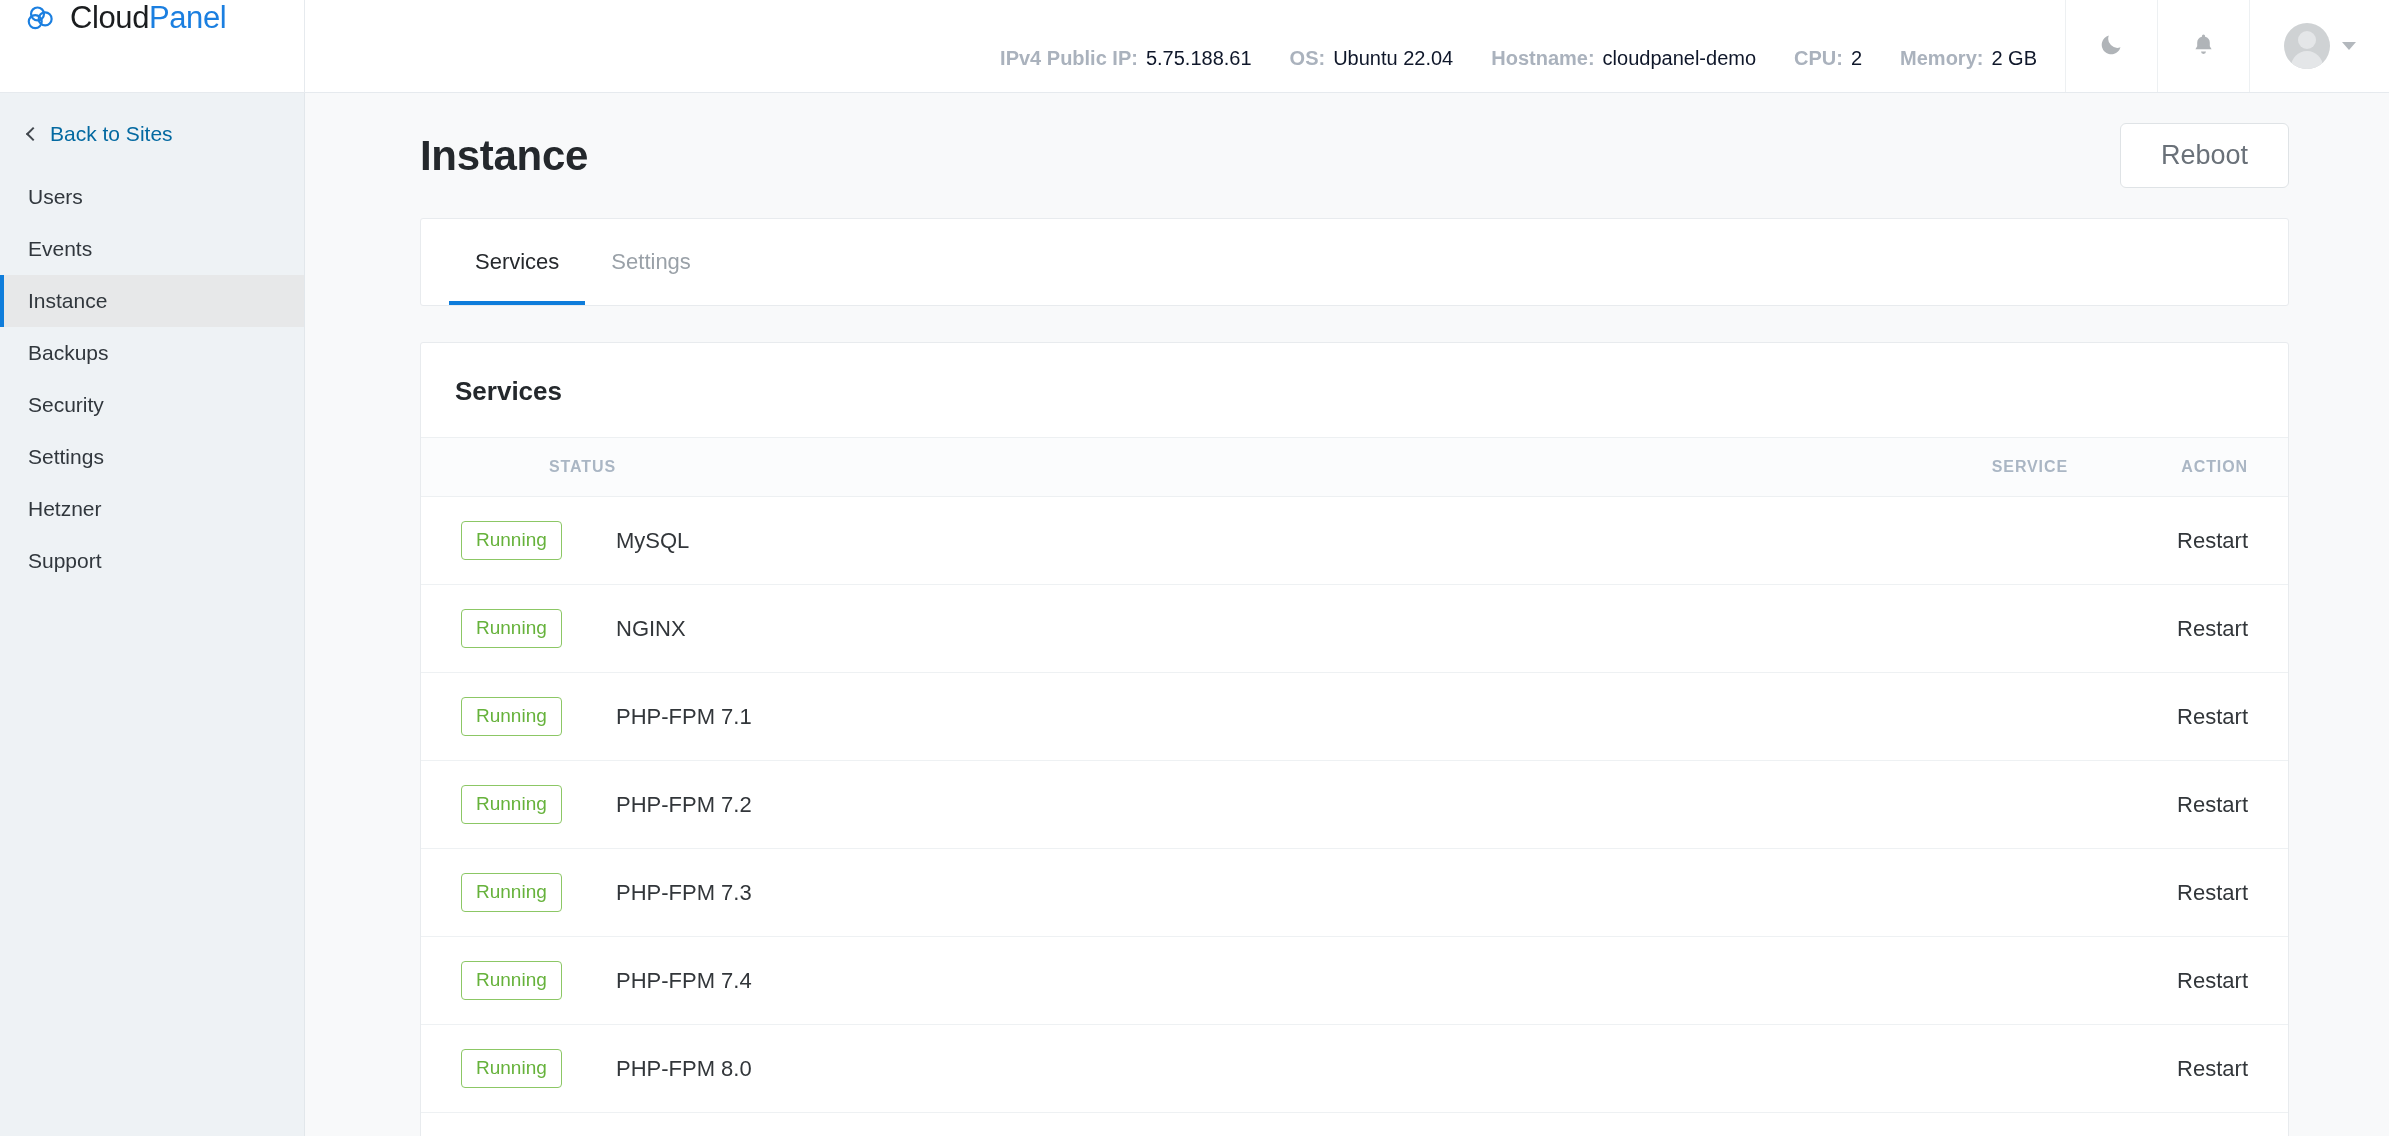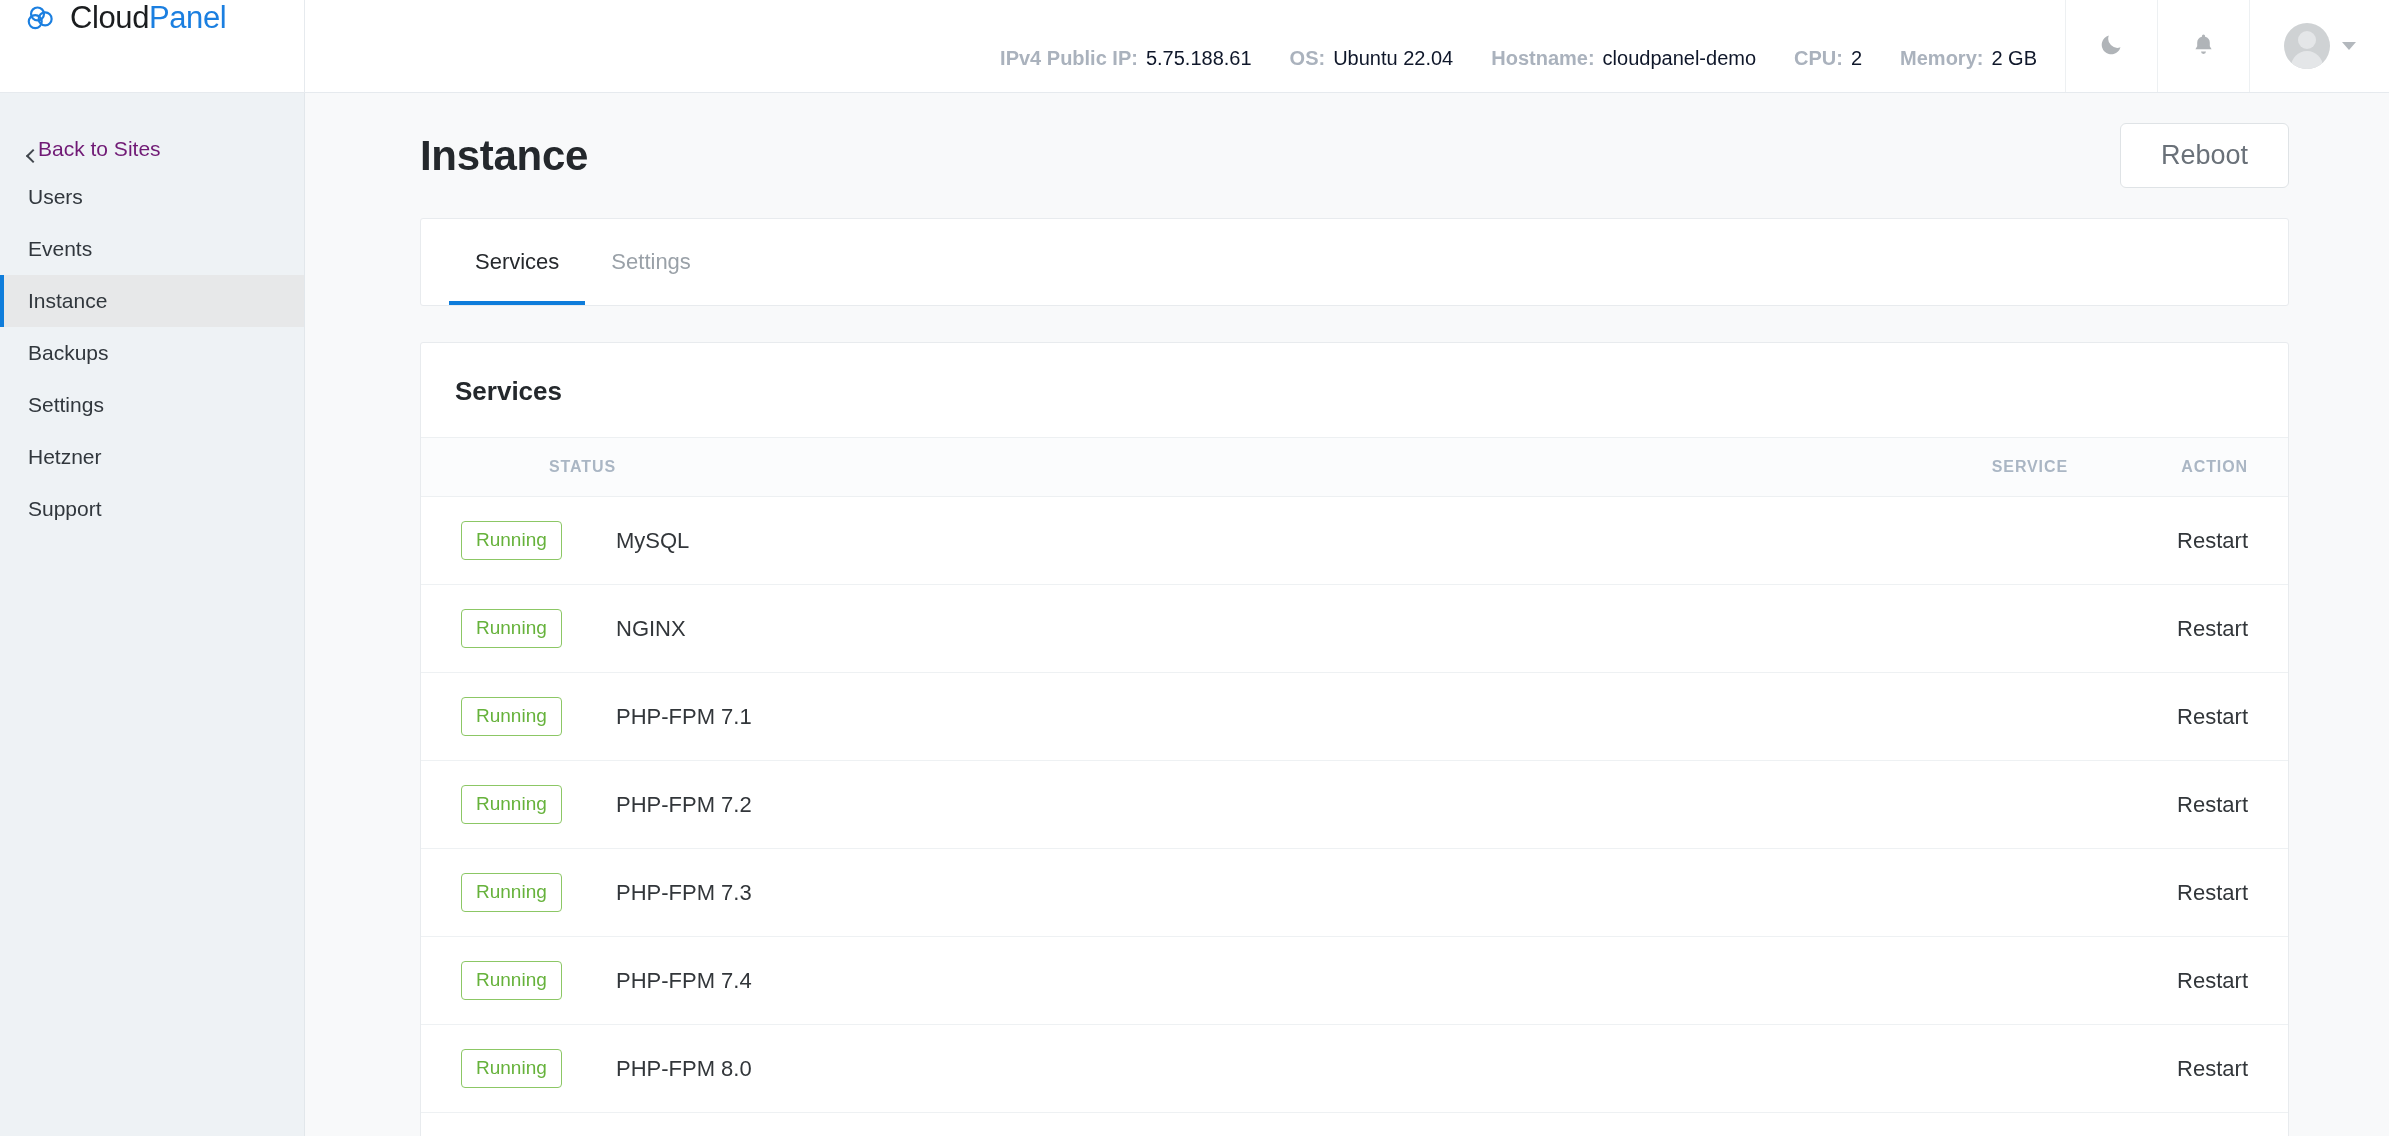--- a/index.html
+++ b/index.html
@@ -81,24 +81,24 @@
   }
 
   
   .sidebar {
     position: absolute; top: 93px; left: 0;
     width: 305px; height: 1043px;
     background: #eef2f5;
     border-right: 1px solid #e2e7eb;
   }
   .back-link {
-    display: flex; align-items: flex-end; 
+    display: flex; align-items: center; gap: 12px;
     height: 54px; padding: 0 0 0 28px;
     margin-top: 14px;
-    color: #701a75; font-size: 21px;
+    color: #0369a1; font-size: 21px;
   }
   .chev-left {
     width: 10px; height: 10px;
     border-left: 2.6px solid #41474d;
     border-bottom: 2.6px solid #41474d;
     transform: rotate(45deg);
     flex: 0 0 10px;
   }
   .nav { margin-top: 10px; }
   .nav-item {
@@ -280,20 +280,23 @@
     <div class="nav-item">
       <span>Events</span>
     </div>
     <div class="nav-item active">
       <span>Instance</span>
     </div>
     <div class="nav-item">
       <span>Backups</span>
     </div>
     <div class="nav-item">
+      <span>Security</span>
+    </div>
+    <div class="nav-item">
       <span>Settings</span>
     </div>
     <div class="nav-item">
       <span>Hetzner</span>
     </div>
     <div class="nav-item">
       <span>Support</span>
     </div>
   </nav>
 </div>

